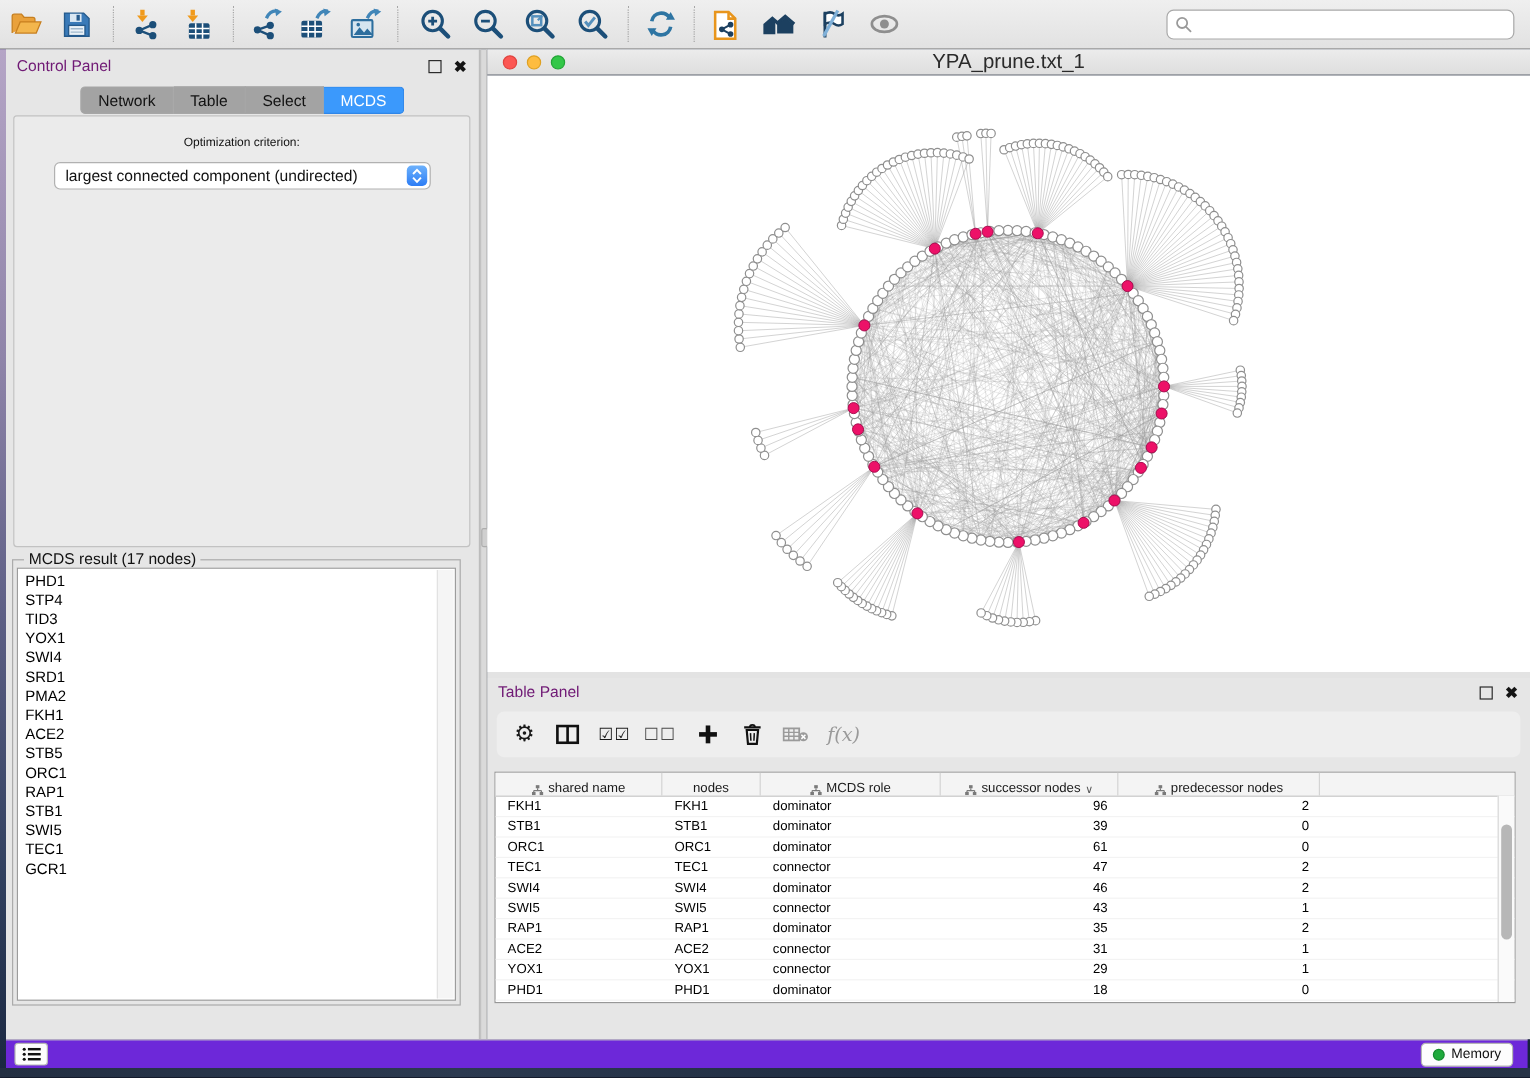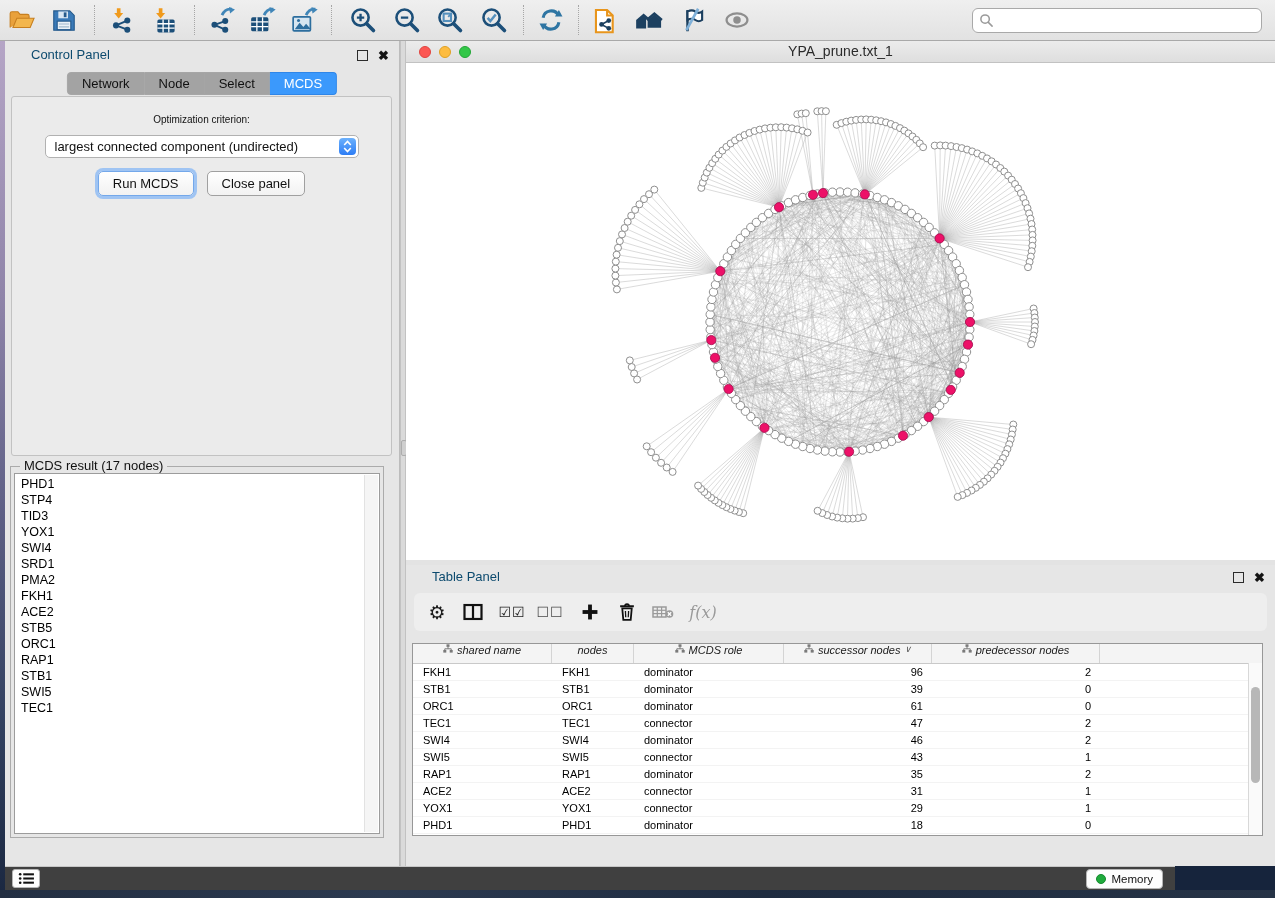--- a/index.html
+++ b/index.html
@@ -15,21 +15,21 @@
   .search-input{border:none;outline:none;flex:1;font-size:12px;font-family:"Liberation Sans",sans-serif;background:transparent;}
   
   .wall-left{position:absolute;left:0;top:41px;width:5px;height:857px;
     background:linear-gradient(#b5a5c6,#8f84a9 30%,#5d5f85 55%,#31405f 80%,#1a2740);}
   .wall-bottom{position:absolute;left:0;top:890px;width:1275px;height:8px;
     background:linear-gradient(90deg,#232f42,#2c3a50 30%,#1f2c40 60%,#263346);}
   
   .control-panel{position:absolute;left:5px;top:41px;width:395px;height:825px;background:#e6e6e6;
     border-right:1px solid #bcbcbc;box-sizing:border-box;}
   .panel-titlebar{position:relative;height:28px;}
-  .panel-title{font-size:13px;color:#0c4a6e;padding-left:26px;line-height:28px;}
+  .panel-title{font-size:13px;color:#701a75;padding-left:9px;line-height:28px;}
   .win-btns{position:absolute;right:10px;top:0;height:28px;display:flex;align-items:center;gap:10px;}
   .float-box{width:9px;height:9px;border:1.5px solid #2b2b2b;display:inline-block;background:transparent;}
   .close-x{font-size:13px;font-weight:bold;color:#141414;line-height:1;}
   .cp-tabs{position:absolute;left:50%;transform:translateX(-50%);top:31px;display:flex;height:23px;}
   .seg{background:#a3a3a3;border:1px solid #a6a6a6;border-left:none;font-size:13px;color:#111;
     display:flex;align-items:center;justify-content:center;padding:0 14px;cursor:default;}
   .seg:first-child{border-left:1px solid #a6a6a6;border-radius:4px 0 0 4px;}
   .seg:last-child{border-radius:0 4px 4px 0;}
   .seg.active{background:#3b99fc;border-color:#2f86e8;color:#fff;}
   .cp-content{position:absolute;left:6px;top:55px;width:381px;height:360px;background:#ebebeb;
@@ -56,45 +56,45 @@
   .v-handle{position:absolute;left:0;top:399px;width:4px;height:14px;background:#cfcfcf;border:1px solid #adadad;border-radius:2px;}
   .h-splitter{position:absolute;left:406px;top:560px;width:869px;height:5px;background:#e3e3e3;}
   
   .network-window{position:absolute;left:406px;top:41px;width:869px;height:519px;box-sizing:border-box;}
   .nw-titlebar{position:relative;height:22px;background:linear-gradient(#ececec,#dedede);border-bottom:1px solid #c2c2c2;box-sizing:border-box;}
   .lights{position:absolute;left:13px;top:5px;display:flex;gap:8px;}
   .light{width:12px;height:12px;border-radius:50%;box-sizing:border-box;}
   .light.red{background:#fc5753;border:1px solid #e0443f;}
   .light.yellow{background:#fdbc40;border:1px solid #dfa123;}
   .light.green{background:#33c748;border:1px solid #23a637;}
-  .nw-title{text-align:center;font-size:14px;line-height:21px;color:#2a2a2a;}
+  .nw-title{text-align:center;font-size:17px;line-height:21px;color:#2a2a2a;}
   .nw-canvas{position:absolute;left:0;top:22px;width:869px;height:497px;background:#fff;}
   .nw-canvas svg{display:block;}
   
   .table-panel{position:absolute;left:406px;top:565px;width:869px;height:301px;background:#e6e6e6;}
   .tp-toolbar{position:absolute;left:8px;top:28px;width:853px;height:38px;background:#eeeeee;border-radius:6px;}
   .tpi{position:absolute;top:19px;transform:translate(-50%,-50%);display:flex;align-items:center;justify-content:center;}
   .gear-glyph{font-size:19px;color:#1a1a1a;line-height:1;}
   .check-glyph{font-size:14px;color:#1a1a1a;letter-spacing:1px;}
   .uncheck-glyph{font-size:14px;color:#4a4a4a;letter-spacing:1px;}
   .fx-glyph{font-family:"DejaVu Serif",serif;font-style:italic;font-size:16px;color:#9a9a9a;}
   .node-table{position:absolute;left:6px;top:78px;width:851px;height:193px;background:#fff;border:1px solid #979797;box-sizing:border-box;}
   .nt-header{display:flex;height:19px;background:#f4f4f4;border-bottom:1px solid #c9c9c9;font-size:11px;color:#1a1a1a;align-items:stretch;}
-  .hcell{display:flex;align-items:flex-start;justify-content:center;gap:4px;border-right:1px solid #d4d4d4;box-sizing:border-box;font-style:italic;}
+  .hcell{display:flex;align-items:flex-end;justify-content:center;gap:4px;border-right:1px solid #d4d4d4;box-sizing:border-box;}
   .w0{width:139px;}.w1{width:82px;}.w2{width:150px;}.w3{width:148px;}.w4{width:168px;}.wf{flex:1;border-right:none;}
   .sort-chev{font-size:9px;color:#555;}
   .trow{display:flex;height:16px;font-size:11px;color:#000;align-items:center;border-bottom:1px solid #f3f3f3;}
   .tcell{padding-left:10px;box-sizing:border-box;white-space:nowrap;overflow:hidden;}
   .tcell.num{text-align:right;padding-left:0;padding-right:9px;}
   .nt-scroll{position:absolute;top:19px;right:0;bottom:0;width:14px;background:#fafafa;border-left:1px solid #d8d8d8;box-sizing:border-box;}
   .nt-thumb{position:absolute;left:2px;top:24px;width:9px;height:96px;background:#b7b7b7;border-radius:5px;}
   .tp-tabs{position:absolute;left:50%;transform:translateX(-50%);top:271px;display:flex;height:21px;}
   .tp-tabs .seg{font-size:12.5px;padding:0 12px;}
   
-  .status-bar{position:absolute;left:5px;top:866px;width:1170px;height:24px;background:#404040;border-top:1px solid #c6c6c6;box-sizing:border-box;}
+  .status-bar{position:absolute;left:5px;top:866px;width:1268px;height:24px;background:#6d28d9;border-top:1px solid #c6c6c6;box-sizing:border-box;}
   .list-btn{position:absolute;left:7px;top:2px;width:28px;height:19px;background:#fdfdfd;border:1px solid #b5b5b5;border-radius:3px;
     display:flex;align-items:center;justify-content:center;box-sizing:border-box;}
   .memory-btn{position:absolute;right:12px;top:2px;height:20px;background:#fdfdfd;border:1px solid #b5b5b5;border-radius:4px;
     display:flex;align-items:center;gap:5px;padding:0 9px;font-size:11.5px;color:#111;box-sizing:border-box;}
   .mem-dot{width:10px;height:10px;border-radius:50%;background:#1faa3c;border:1px solid #148a2e;box-sizing:border-box;}
 </style>
 </head>
 <body>
 
 <div class="screen">
@@ -258,38 +258,34 @@
   <div class="control-panel">
     <div class="panel-titlebar">
       <div class="panel-title">Control Panel</div>
       <div class="win-btns">
         <span class="float-box"></span>
         <span class="close-x">✖</span>
       </div>
     </div>
     <div class="cp-tabs">
       <div class="seg">Network</div>
-      <div class="seg">Node</div>
+      <div class="seg">Table</div>
       <div class="seg">Select</div>
       <div class="seg active">MCDS</div>
     </div>
     <div class="cp-content">
       <div class="opt-label">Optimization criterion:</div>
       <div class="selectbox">
         <span>largest connected component (undirected)</span>
         <span class="spinner">
           <svg width="9" height="13" viewBox="0 0 9 13">
               <path d="M1.2 5 L4.5 1.5 L7.8 5" fill="none" stroke="#fff" stroke-width="1.6"></path>
               <path d="M1.2 8 L4.5 11.5 L7.8 8" fill="none" stroke="#fff" stroke-width="1.6"></path>
             </svg>
         </span>
-      </div>
-      <div class="btn-row">
-        <div class="btn focus">Run MCDS</div>
-        <div class="btn">Close panel</div>
       </div>
     </div>
     <div class="fieldset">
       <div class="fs-legend">MCDS result (17 nodes)</div>
       <div class="listbox">
         <div class="list-items">
             <div class="list-item">PHD1</div>
             <div class="list-item">STP4</div>
             <div class="list-item">TID3</div>
             <div class="list-item">YOX1</div>
@@ -297,20 +293,21 @@
             <div class="list-item">SRD1</div>
             <div class="list-item">PMA2</div>
             <div class="list-item">FKH1</div>
             <div class="list-item">ACE2</div>
             <div class="list-item">STB5</div>
             <div class="list-item">ORC1</div>
             <div class="list-item">RAP1</div>
             <div class="list-item">STB1</div>
             <div class="list-item">SWI5</div>
             <div class="list-item">TEC1</div>
+            <div class="list-item">GCR1</div>
           </div>
         <div class="list-scroll"></div>
       </div>
     </div>
   </div>
 
   <div class="v-splitter">
       <div class="v-handle"></div>
     </div>
   <div class="h-splitter"></div>

